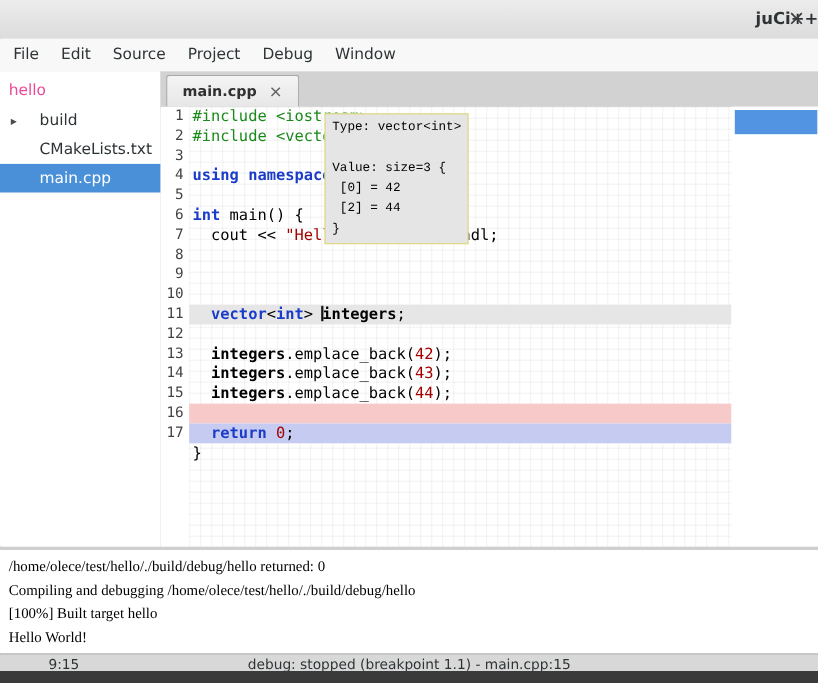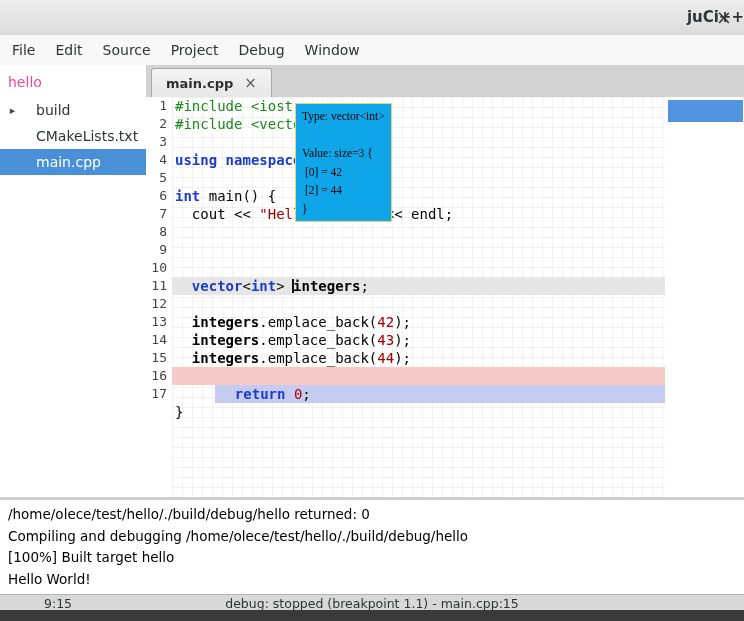--- a/index.html
+++ b/index.html
@@ -73,48 +73,48 @@
   .codearea{
     position:absolute;left:26px;top:0;width:493px;height:400px;
     background-image:
       linear-gradient(to right, rgba(0,0,0,0.05) 1px, transparent 1px),
       linear-gradient(to bottom, rgba(0,0,0,0.05) 1px, transparent 1px);
     background-size:10px 10px;
   }
   .code-line{height:18px;line-height:18px;white-space:pre;padding-left:3px;color:#000;}
   .code-line.cur{background:#e6e6e6;margin-top:36px;}
   .code-line.bp{background:#f7c9c9;}
-  .code-line.dbg{background:#c6cbf2;margin-left:43px;}
+  .code-line.dbg{background:#c6cbf2;}
   .kw{color:#1a3cc8;font-weight:bold;}
   .pp{color:#1a8a1a;}
   .str{color:#a40000;}
   .num{color:#a40000;}
   .var{font-weight:bold;color:#000;}
   .cursor{display:inline-block;width:0;border-left:2px solid #111;height:14px;
           vertical-align:-2px;margin-left:-1px;margin-right:-1px;}
   .rightstrip{position:absolute;left:519px;top:0;width:79px;height:400px;background:#ffffff;}
   .scroll-thumb{position:absolute;left:3px;right:1px;top:3px;height:22px;background:#5294e2;}
 
   
   .tooltip{
     position:absolute;left:295px;top:103px;z-index:5;
-    background:#0ea5e9;border:1px solid #ded878;
+    background:#e5e5e5;border:1px solid #ded878;
     padding:3px 6px;
-    font-family:Liberation Serif, serif;
+    font-family:Liberation Mono, monospace;
     font-size:11.5px;line-height:18.5px;color:#000;white-space:pre;
   }
   .tt-line{min-height:18.5px;}
 
   
   .splitter{position:absolute;left:0;top:497px;width:744px;height:3px;background:#cfcfcf;}
   .output{
     position:absolute;left:0;top:500px;width:744px;height:94px;background:#ffffff;
     padding:4px 8px;box-sizing:border-box;font-size:13.5px;color:#000;
   }
-  .output-line{line-height:21.5px;white-space:pre;}
+  .output-line{line-height:21.5px;white-space:pre;font-family:Liberation Serif, serif;}
   .statusbar{
     position:absolute;left:0;top:594px;width:744px;height:16px;
     background:#d8d8d8;border-top:1px solid #b4b4b4;
     font-size:12.5px;color:#2e3436;
   }
   .status-left{position:absolute;left:8px;top:1px;margin-left:36px;}
   .status-center{position:absolute;left:0;top:1px;width:100%;text-align:center;}
   .darkstrip{position:absolute;left:0;top:610px;width:744px;height:11px;background:#3a3a3a;}
 </style>
 </head>

